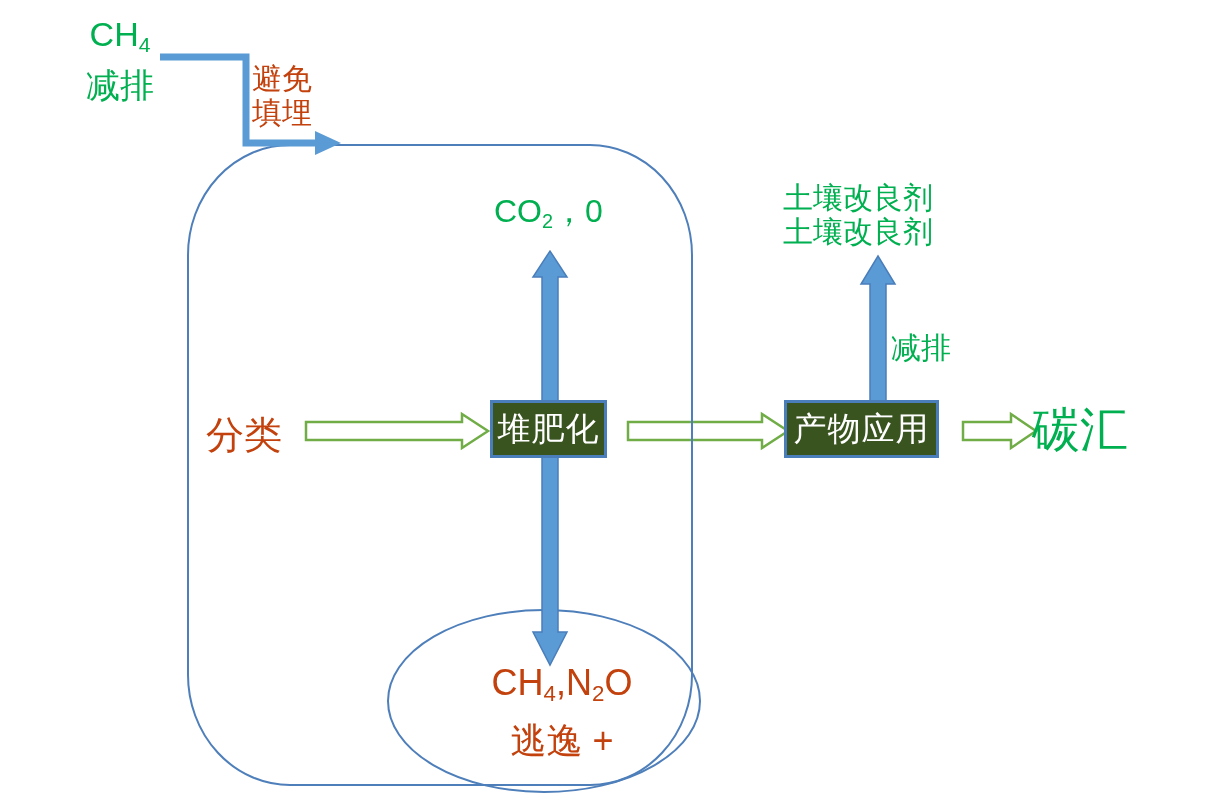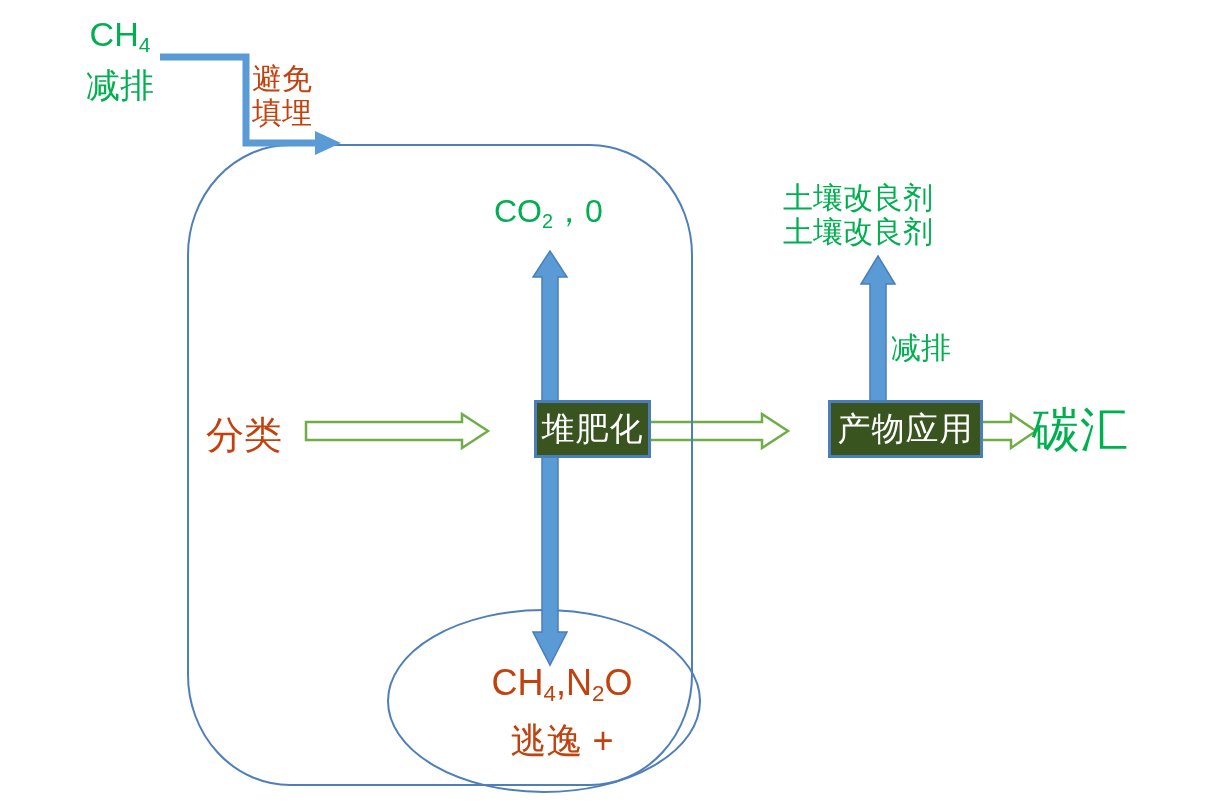--- a/index.html
+++ b/index.html
@@ -18,21 +18,20 @@
   .ctr{text-align:center;}
   .node-box{
     position:absolute;
     box-sizing:border-box;
     background:#3A5420;
     border:3px solid #4A7EBB;
     color:#ffffff;
     display:flex;align-items:center;justify-content:center;
     font-size:33px;
     letter-spacing:1px;
-    margin-left:44px;
   }
   .ch4-label{left:86px;top:14px;font-size:34px;line-height:40px;}
   .avoid-label{left:252px;top:62px;font-size:30px;line-height:34px;}
   .co2-label{left:494px;top:190px;font-size:32px;}
   .soil-label{left:748px;top:181px;width:220px;font-size:30px;line-height:34px;}
   .reduction-right-label{left:891px;top:328px;font-size:30px;}
   .sorting-label{left:206px;top:410px;font-size:38px;}
   .carbon-sink-label{left:1032px;top:398px;font-size:48px;}
   .fugitive-label{left:447px;top:659px;width:230px;font-size:36px;line-height:47px;}
   .composting-box{left:490px;top:400px;width:117px;height:58px;}

